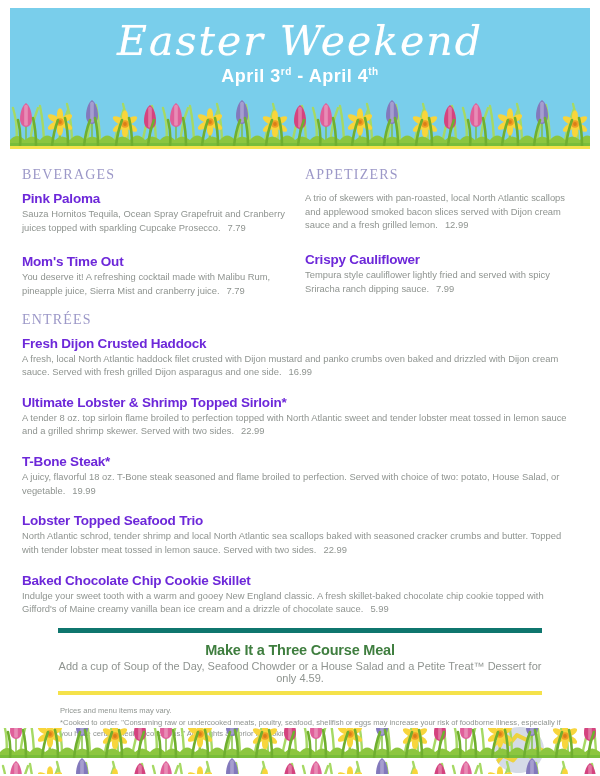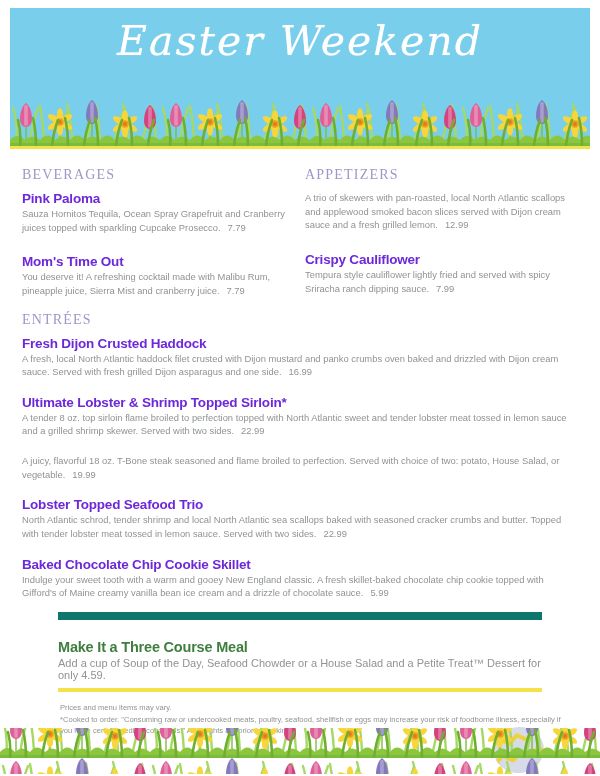--- a/index.html
+++ b/index.html
@@ -37,38 +37,41 @@
   .item { margin-top: 8px; }
   .item + .item { margin-top: 20px; }
   .item h3 {
     font-size: 13.5px; color: #6d28d9; margin: 0 0 1px; letter-spacing: -0.2px;
   }
   .item p { margin: 0; font-size: 9.4px; color: #8F9490; line-height: 1.45; }
   .price { margin-left: 7px; }
   .entrees-list .item { margin-top: 8px; margin-bottom: 16px; }
   
   .three-course {
-    border-top: 8px solid #0f766e; border-bottom: 4px solid #F5E24A;
-    margin: 12px 36px 0; padding: 19px 0 7px; text-align: left;
+    border-top: 5px solid #0f766e; border-bottom: 4px solid #F5E24A;
+    margin: 12px 36px 0; padding: 9px 0 7px; text-align: center;
   }
   .three-course h3 { margin: 0; color: #3F7E3F; font-size: 14.5px; letter-spacing: -0.2px; }
   .three-course p { margin: 2px 0 0; font-size: 11px; color: #8F9490; }
   
   .disclaimers { margin: 10px 16px 0 38px; color: #8F9490; font-size: 7.6px; line-height: 1.55; }
   .disclaimers p { margin: 0; }
   
   .footer-grass { position: absolute; left: 0; bottom: 2px; width: 600px; height: 62px; display: block; }
 </style>
 </head>
 <body>
 
 <div class="page">
 
   <header class="banner">
     <div class="banner-title">Easter Weekend</div>
+    <div class="banner-dates">
+      <span>April 3</span><sup>rd</sup><span> - April 4</span><sup>th</sup>
+    </div>
     <svg class="banner-grass" viewBox="0 0 580 46" preserveAspectRatio="none" xmlns="http://www.w3.org/2000/svg">
       <defs>
         <g id="tulip">
           <path d="M-6,3 C-6,-5 -3,-11 0,-13 C3,-11 6,-5 6,3 C6,8 3,11 0,11 C-3,11 -6,8 -6,3 Z"></path>
           <path d="M-1.8,-10 C-0.8,-11.6 0.8,-11.6 1.8,-10 L1.8,9 C0.8,10 -0.8,10 -1.8,9 Z" fill="rgba(255,255,255,0.28)"></path>
         </g>
         <g id="daffodil">
           <g fill="#F8D53B">
             <ellipse cx="0" cy="-7" rx="3.1" ry="6.8"></ellipse>
             <ellipse cx="0" cy="-7" rx="3.1" ry="6.8" transform="rotate(60)"></ellipse>
@@ -164,20 +167,21 @@
       <h2 class="section-heading">ENTRÉES</h2>
       <div class="item">
         <h3>Fresh Dijon Crusted Haddock</h3>
         <p><span>A fresh, local North Atlantic haddock filet crusted with Dijon mustard and panko crumbs oven baked and drizzled with Dijon cream sauce. Served with fresh grilled Dijon asparagus and one side.</span><span class="price">16.99</span></p>
       </div>
       <div class="item">
         <h3>Ultimate Lobster &amp; Shrimp Topped Sirloin*</h3>
         <p><span>A tender 8 oz. top sirloin flame broiled to perfection topped with North Atlantic sweet and tender lobster meat tossed in lemon sauce and a grilled shrimp skewer. Served with two sides.</span><span class="price">22.99</span></p>
       </div>
       <div class="item">
+        <h3>T-Bone Steak*</h3>
         <p><span>A juicy, flavorful 18 oz. T-Bone steak seasoned and flame broiled to perfection. Served with choice of two: potato, House Salad, or vegetable.</span><span class="price">19.99</span></p>
       </div>
       <div class="item">
         <h3>Lobster Topped Seafood Trio</h3>
         <p><span>North Atlantic schrod, tender shrimp and local North Atlantic sea scallops baked with seasoned cracker crumbs and butter. Topped with tender lobster meat tossed in lemon sauce. Served with two sides.</span><span class="price">22.99</span></p>
       </div>
     </section>
 
     <section>
       <div class="item">

